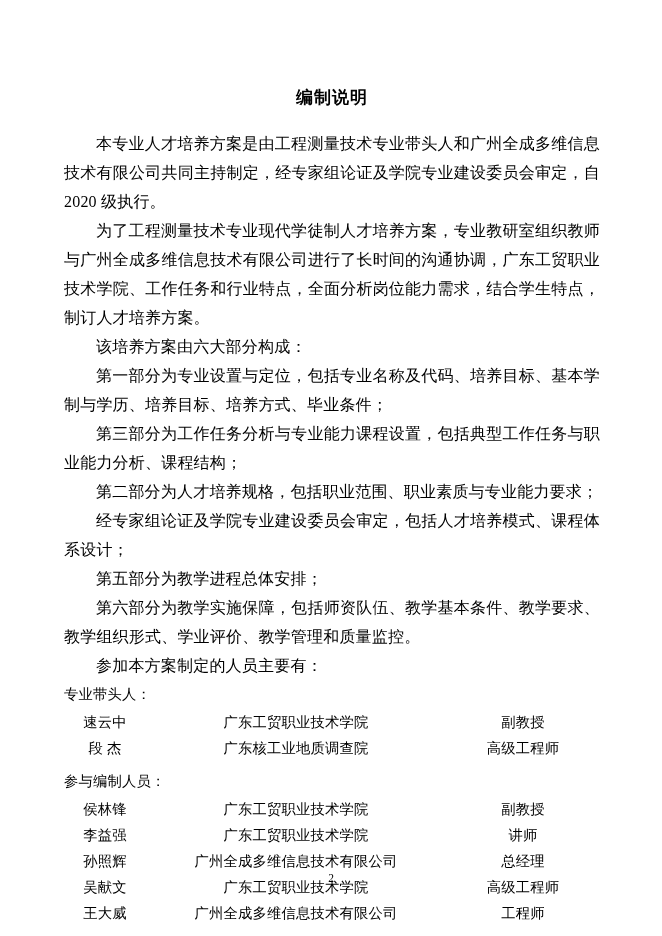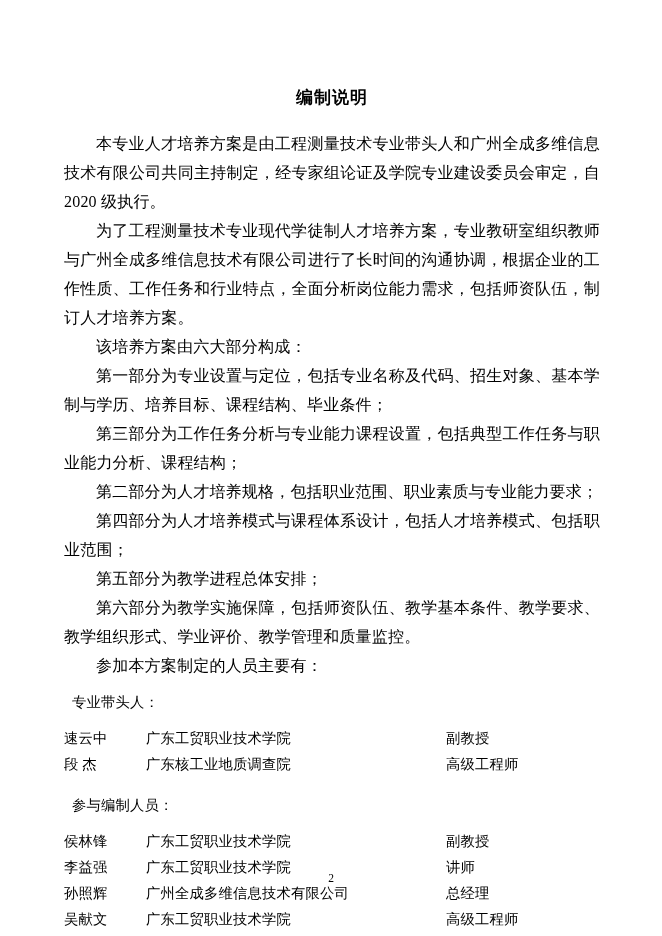--- a/index.html
+++ b/index.html
@@ -35,28 +35,29 @@
     line-height: 29px;
     text-align: justify;
     text-justify: inter-ideograph;
     margin: 0;
     text-indent: 2em;
     letter-spacing: 0.2px;
   }
   .roster-label {
     font-size: 14.3px;
     line-height: 29px;
-    margin: 8px;
+    margin: 0;
     text-indent: 0;
     letter-spacing: 0.2px;
   }
   table.roster {
     border-collapse: collapse;
     width: 100%;
     margin: 0;
+    text-align: center;
   }
   table.roster td {
     font-size: 14.3px;
     line-height: 26px;
     padding: 0;
     vertical-align: top;
     letter-spacing: 0.2px;
     white-space: nowrap;
   }
   td.col-name {
@@ -81,26 +82,26 @@
   .spacer-sm { height: 6px; }
 </style>
 </head>
 <body>
 
 <div class="page">
 
   <h1 class="doc-title">编制说明</h1>
 
   <p class="para">本专业人才培养方案是由工程测量技术专业带头人和广州全成多维信息技术有限公司共同主持制定，经专家组论证及学院专业建设委员会审定，自 2020 级执行。</p>
-  <p class="para">为了工程测量技术专业现代学徒制人才培养方案，专业教研室组织教师与广州全成多维信息技术有限公司进行了长时间的沟通协调，根据企业的工作性质、工作任务和行业特点，全面分析岗位能力需求，包括师资队伍，制订人才培养方案。</p>
+  <p class="para">为了工程测量技术专业现代学徒制人才培养方案，专业教研室组织教师与广州全成多维信息技术有限公司进行了长时间的沟通协调，广东工贸职业技术学院、工作任务和行业特点，全面分析岗位能力需求，结合学生特点，制订人才培养方案。</p>
   <p class="para">该培养方案由六大部分构成：</p>
-  <p class="para">第一部分为专业设置与定位，包括专业名称及代码、招生对象、基本学制与学历、培养目标、课程结构、毕业条件；</p>
+  <p class="para">第一部分为专业设置与定位，包括专业名称及代码、培养目标、基本学制与学历、培养目标、培养方式、毕业条件；</p>
   <p class="para">第三部分为工作任务分析与专业能力课程设置，包括典型工作任务与职业能力分析、课程结构；</p>
   <p class="para">第二部分为人才培养规格，包括职业范围、职业素质与专业能力要求；</p>
-  <p class="para">第四部分为人才培养模式与课程体系设计，包括人才培养模式、包括职业范围；</p>
+  <p class="para">经专家组论证及学院专业建设委员会审定，包括人才培养模式、课程体系设计；</p>
   <p class="para">第五部分为教学进程总体安排；</p>
   <p class="para">第六部分为教学实施保障，包括师资队伍、教学基本条件、教学要求、教学组织形式、学业评价、教学管理和质量监控。</p>
   <p class="para">参加本方案制定的人员主要有：</p>
 
   <p class="roster-label">专业带头人：</p>
   <table class="roster">
     <tbody>
       <tr>
         <td class="col-name">速云中</td>
         <td class="col-org">广东工贸职业技术学院</td>

